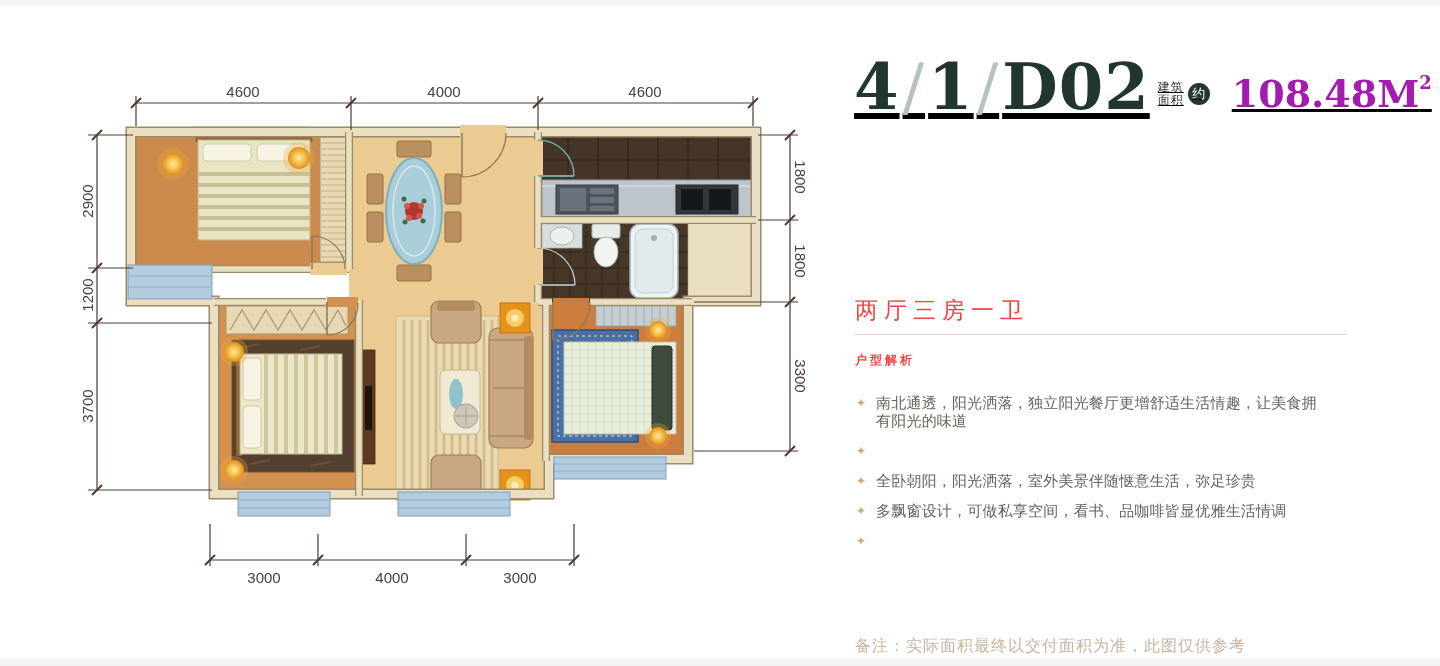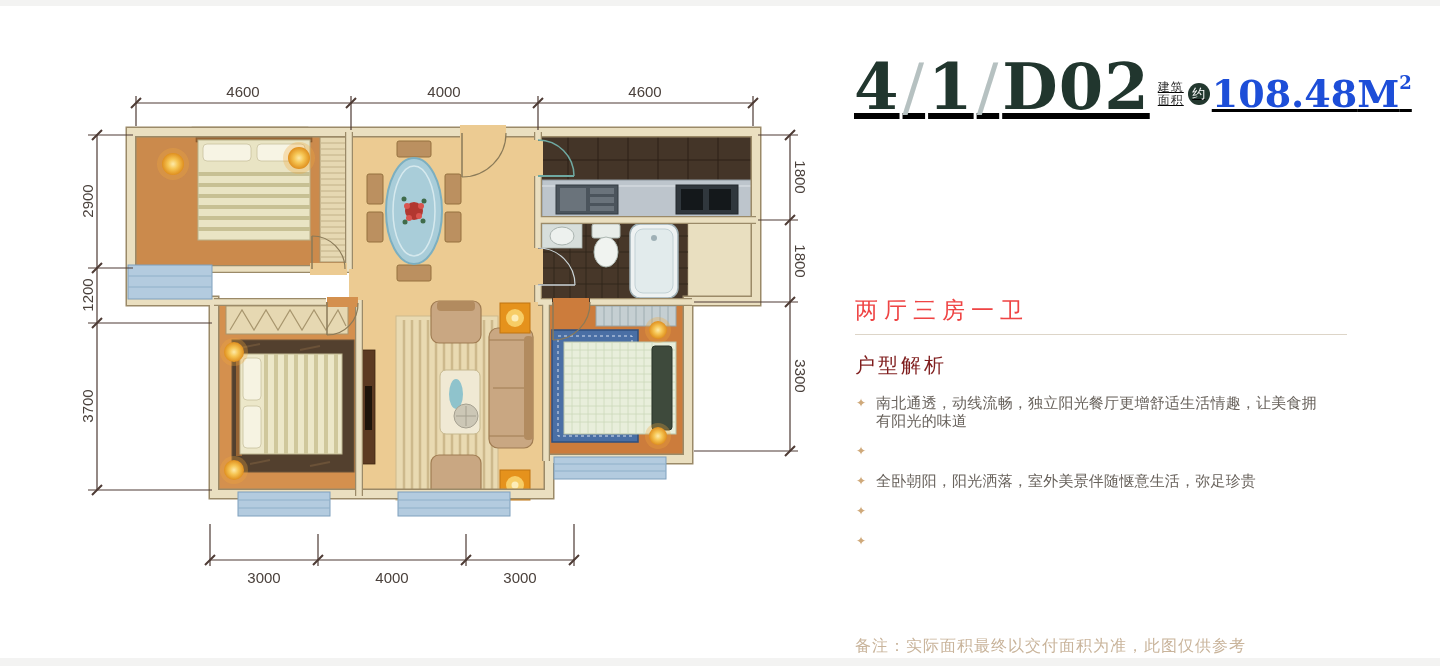--- a/index.html
+++ b/index.html
@@ -14,28 +14,28 @@
   
   .title-row{position:absolute;left:854px;top:58px;display:flex;align-items:flex-end;text-decoration:underline;}
   .unit-code{font-family:"DejaVu Serif","Liberation Serif",serif;font-weight:700;
              font-size:64px;line-height:0.92;color:#21362e;letter-spacing:1px;white-space:nowrap;}
   .unit-code .s{color:#b6c1c1;font-weight:400;padding:0 3px;}
   .area-cluster{display:flex;align-items:center;margin-left:8px;margin-bottom:4px;}
   .area-label{font-size:12px;line-height:13px;color:#2f2f2f;letter-spacing:1px;}
   .badge{width:22px;height:22px;border-radius:50%;background:#23382f;color:#fff;
          font-size:13px;line-height:22px;text-align:center;margin:0 2px 0 4px;}
   .area-num{font-family:"DejaVu Serif","Liberation Serif",serif;font-weight:700;
-            font-size:38px;color:#1d4ed8;line-height:1;white-space:nowrap;}
+            font-size:38px;color:#a21caf;line-height:1;white-space:nowrap;margin-left:20px;}
   .area-num sup{font-size:18px;position:relative;top:-4px;}
 
   .layout-title{position:absolute;left:855px;top:295px;font-family:"DejaVu Serif","Liberation Serif",serif;
                 font-size:23px;color:#ef4444;letter-spacing:6px;}
   .divider{position:absolute;left:855px;top:334px;width:492px;height:1px;background:#ddd5c8;}
-  .analysis-title{position:absolute;left:855px;top:352px;font-size:20px;font-weight:normal;
-                  color:#7f1d1d;letter-spacing:3px;}
+  .analysis-title{position:absolute;left:855px;top:352px;font-size:12px;font-weight:bold;
+                  color:#ef4444;letter-spacing:3px;}
   .bullets{position:absolute;left:856px;top:394px;width:470px;}
   .bullet-row{display:flex;align-items:flex-start;margin-bottom:12px;}
   .bullet-marker{color:#cfa97a;font-size:12px;margin-right:10px;line-height:18px;flex:0 0 auto;}
   .bullet-text{font-size:15px;color:#68625c;line-height:18px;letter-spacing:0.2px;}
   .note{position:absolute;left:855px;top:636px;font-size:16px;color:#c9b49b;letter-spacing:1px;}
 </style>
 </head>
 <body>
 
 <div class="edge-strip edge-top"></div>
@@ -252,30 +252,31 @@
   </div>
 </div>
 
 <div class="layout-title">两厅三房一卫</div>
 <div class="divider"></div>
 <div class="analysis-title">户型解析</div>
 
 <div class="bullets">
   <div class="bullet-row">
     <span class="bullet-marker">✦</span>
-    <span class="bullet-text">南北通透，动线流畅，独立阳光餐厅更增舒适生活情趣，让美食拥有阳光的味道</span>
+    <span class="bullet-text">南北通透，阳光洒落，独立阳光餐厅更增舒适生活情趣，让美食拥有阳光的味道</span>
   </div>
   <div class="bullet-row">
     <span class="bullet-marker">✦</span>
   </div>
   <div class="bullet-row">
     <span class="bullet-marker">✦</span>
     <span class="bullet-text">全卧朝阳，阳光洒落，室外美景伴随惬意生活，弥足珍贵</span>
   </div>
   <div class="bullet-row">
     <span class="bullet-marker">✦</span>
+    <span class="bullet-text">多飘窗设计，可做私享空间，看书、品咖啡皆显优雅生活情调</span>
   </div>
   <div class="bullet-row">
     <span class="bullet-marker">✦</span>
   </div>
 </div>
 
 <div class="note">备注：实际面积最终以交付面积为准，此图仅供参考</div>
 
 </body></html>

